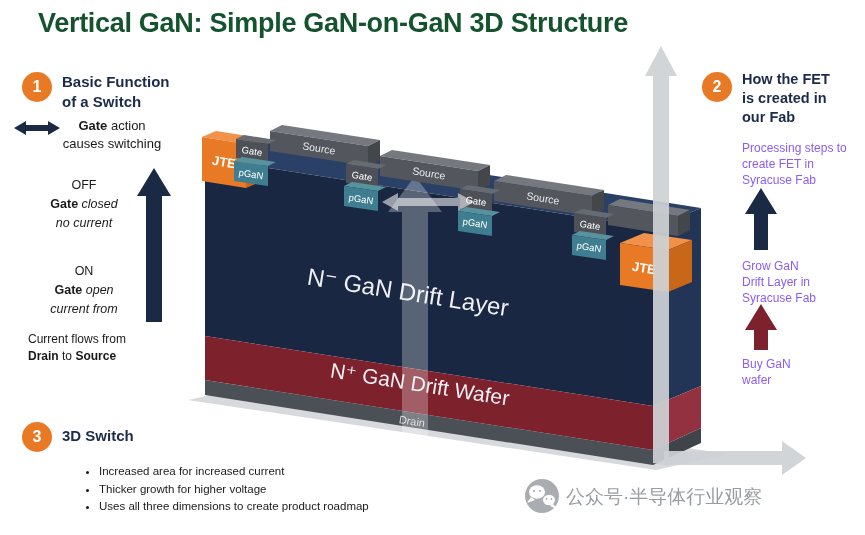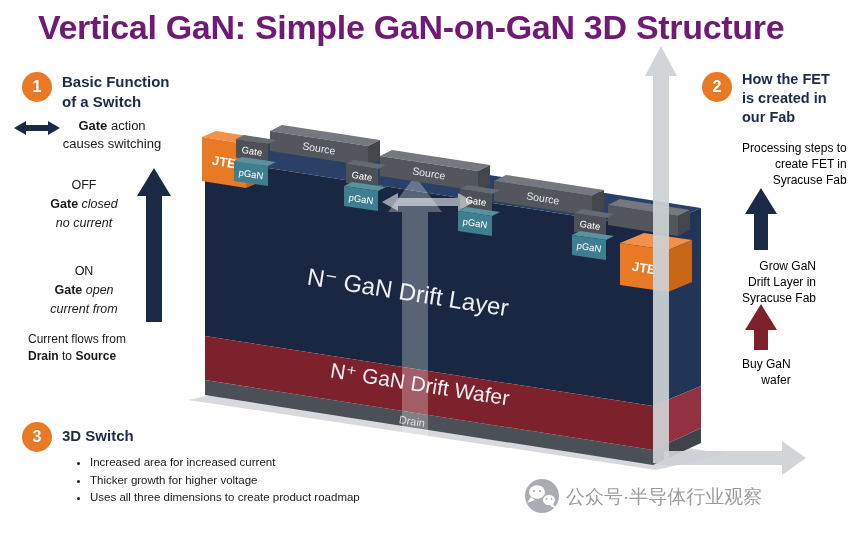--- a/index.html
+++ b/index.html
@@ -1,28 +1,28 @@
 <!DOCTYPE html>
 <html><head>
 <meta charset="utf-8">
 <style>
   html,body{margin:0;padding:0;background:#fff;}
   #slide{position:relative;width:865px;height:535px;background:#ffffff;overflow:hidden;
          font-family:"Liberation Sans","DejaVu Sans",sans-serif;color:#1a1a1a;}
   .abs{position:absolute;}
-  .title{left:38px;top:8px;font-size:34px;font-weight:bold;color:#701a75;letter-spacing:-0.3px;}
+  .title{left:38px;top:8px;font-size:27px;font-weight:bold;color:#14532d;letter-spacing:-0.3px;}
   .num-circle{width:30px;height:30px;border-radius:50%;background:#e87a25;color:#fff;
               font-weight:bold;font-size:16px;display:flex;align-items:center;justify-content:center;}
   .panel-heading{font-size:15px;font-weight:bold;color:#1c2b4a;line-height:1.3;white-space:pre-line;}
-  .small-text{font-size:12px;line-height:1.35;color:#000000;text-align:right;}
+  .small-text{font-size:12px;line-height:1.35;color:#8b5cf6;}
   .pre{white-space:pre-line;}
   .gate-action{left:52px;top:117px;width:120px;text-align:center;font-size:13px;line-height:1.35;}
   .state-block{width:96px;text-align:center;font-size:12.5px;line-height:1.5;}
   .current-block{left:28px;top:331px;width:150px;text-align:left;font-size:12px;line-height:1.4;}
-  .bullets{left:72px;top:450px;margin:3px;padding-left:15px;font-size:11.5px;line-height:1.45;color:#1b1b1b;}
+  .bullets{left:72px;top:450px;margin:12px;padding-left:15px;font-size:11.5px;line-height:1.45;color:#1b1b1b;}
   .bullets li{margin:1px 0;}
   .watermark-text{left:566px;top:484px;font-size:19px;color:#989da1;font-weight:500;}
   svg text{font-family:"Liberation Sans","DejaVu Sans",sans-serif;}
 </style>
 </head>
 <body>
 
 <div id="slide">
 
   <svg class="abs" style="left:0;top:0" width="865" height="535" viewBox="0 0 865 535">

